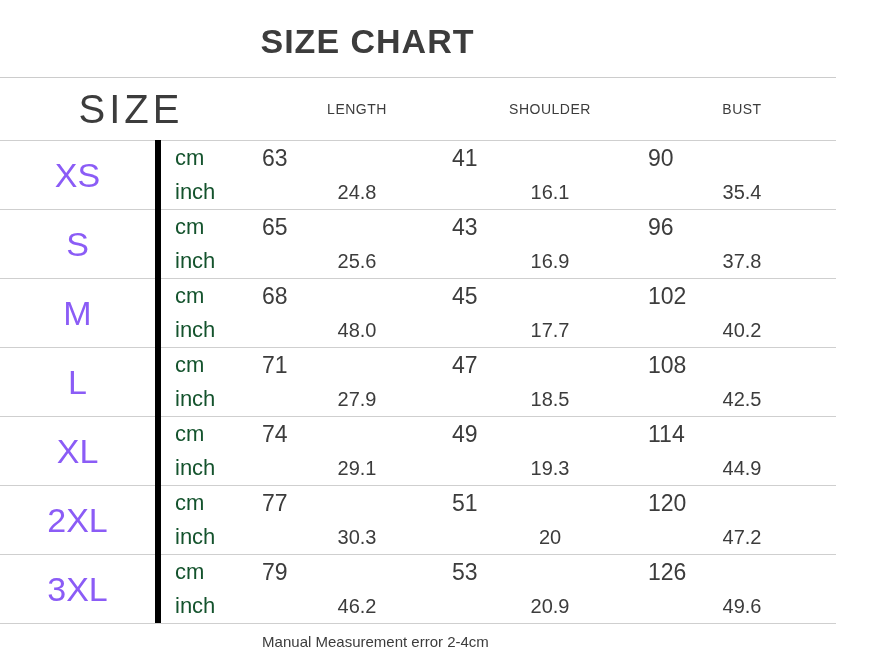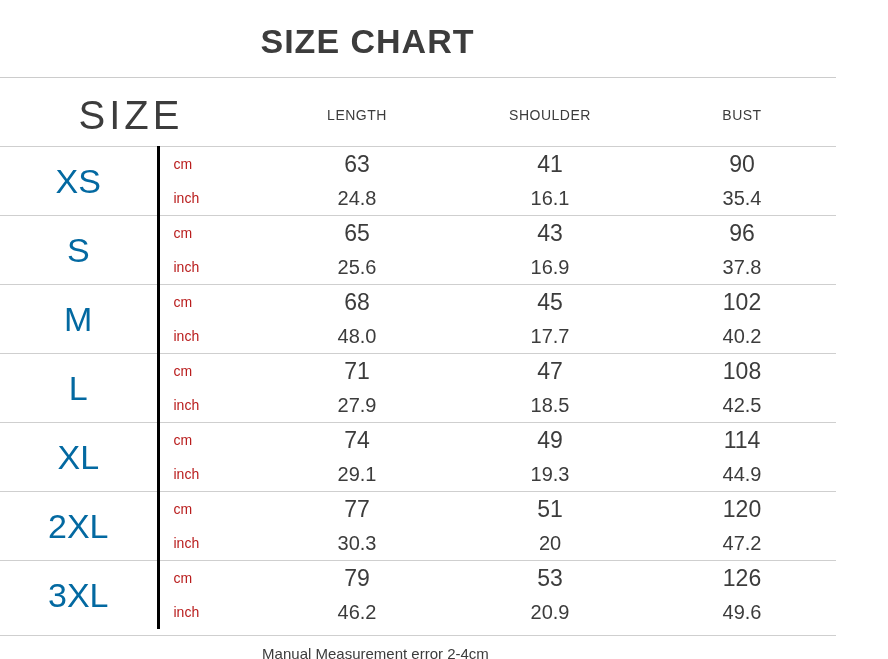--- a/index.html
+++ b/index.html
@@ -29,21 +29,21 @@
     padding-top: 22px;
     padding-bottom: 16px;
   }
   .rule {
     width: 836px;
     margin: 0 auto;
     border-top: 1px solid #cccccc;
   }
   table.chart {
     width: 836px;
-    margin: 6px auto;
+    margin: 0 auto;
     border-collapse: collapse;
     table-layout: fixed;
   }
   table.chart td, table.chart th {
     padding: 0;
     margin: 0;
   }
   
   col.c-size  { width: 158px; }
   col.c-unit  { width: 104px; }
@@ -66,40 +66,39 @@
   }
   .hdr-col {
     font-size: 14px;
     color: #3c3c3c;
     text-align: center;
     letter-spacing: 0.5px;
   }
 
   .size-cell {
     font-size: 34px;
-    color: #0369a1;
+    color: #8b5cf6;
     text-align: center;
     vertical-align: middle;
     border-bottom: 1px solid #cfcfcf;
-    border-right: 3px solid #000000;
+    border-right: 6px solid #000000;
     line-height: 1;
   }
   .size-cell.last-row { border-bottom: none; }
 
   .unit-cell {
-    font-size: 14px;
-    color: #b91c1c;
+    font-size: 22px;
+    color: #14532d;
     text-align: left;
     padding-left: 14px !important;
     vertical-align: middle;
     height: 34px;
   }
   .val-cm {
     font-size: 23px;
-    text-align: center;
     color: #3c3c3c;
     vertical-align: middle;
   }
   .val-in {
     font-size: 20px;
     text-align: center;
     color: #3c3c3c;
     vertical-align: middle;
   }
   tr.inch-row td {

